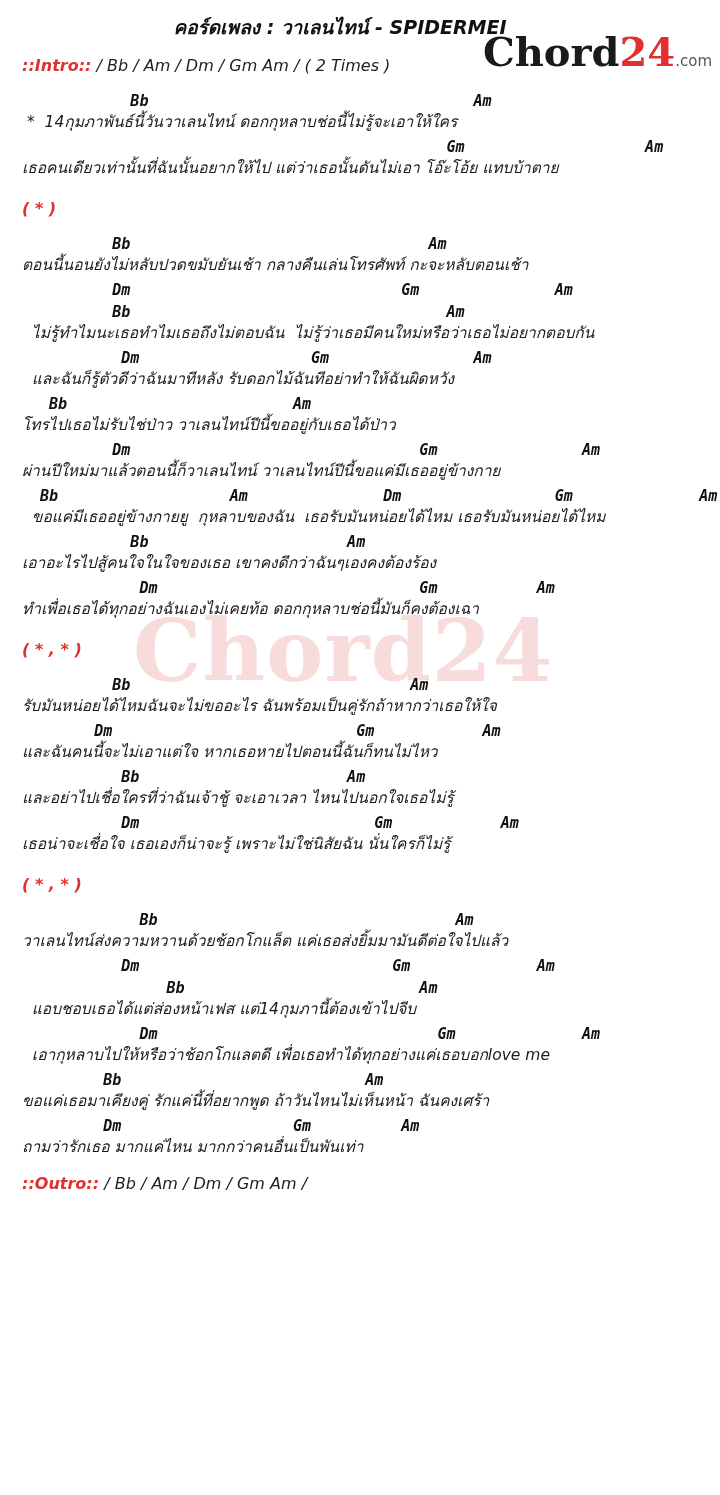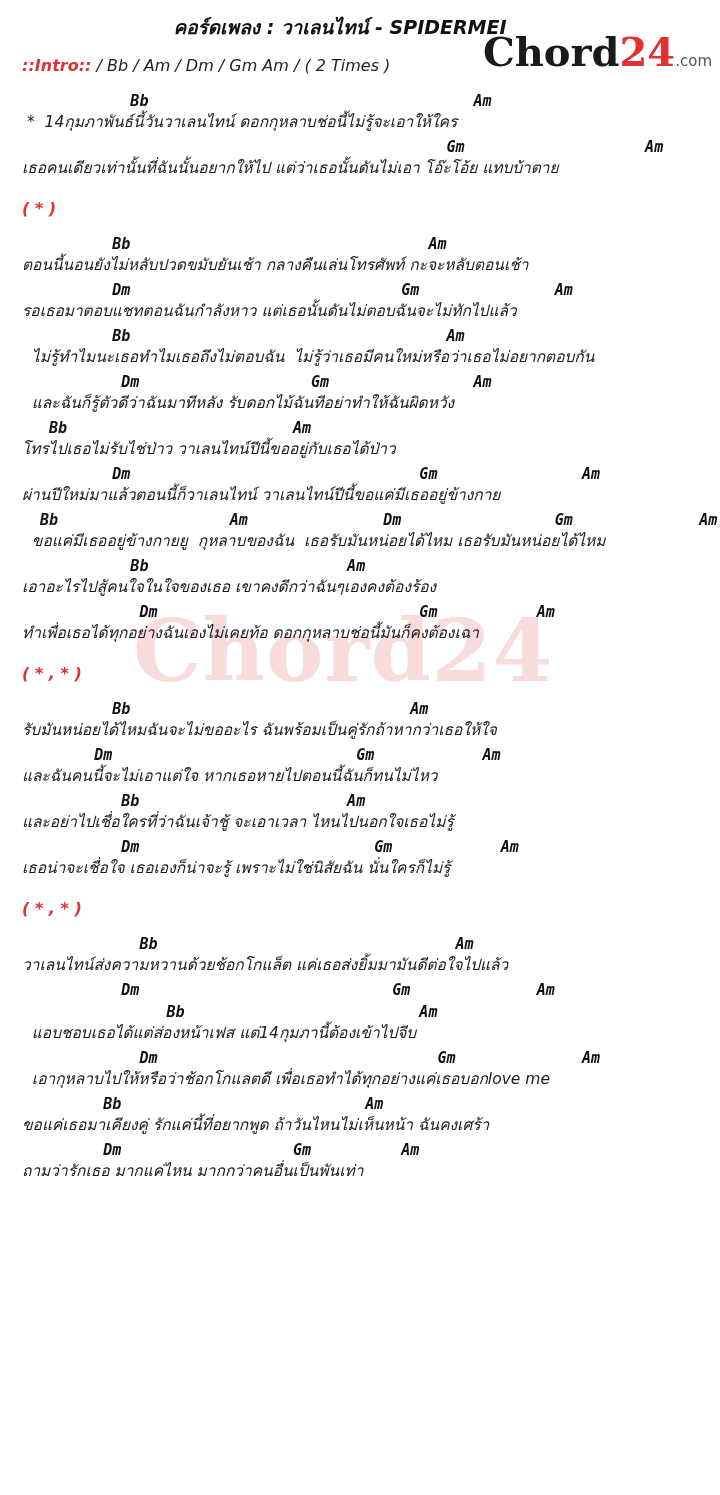--- a/index.html
+++ b/index.html
@@ -158,21 +158,20 @@
 
     <div class="refrain">( * )</div>
 
     <div class="block">
       <div class="pair">
         <div class="chordline">          Bb                                 Am</div>
         <div class="lyricline">ตอนนี้นอนยังไม่หลับปวดขมับยันเช้า กลางคืนเล่นโทรศัพท์ กะจะหลับตอนเช้า</div>
       </div>
       <div class="pair">
         <div class="chordline">          Dm                              Gm               Am</div>
-        <div class="lyricline">รอเธอมาตอบแชทตอนฉันกำลังหาว แต่เธอนั้นดันไม่ตอบฉันจะไม่ทักไปแล้ว</div>
       </div>
       <div class="pair">
         <div class="chordline">          Bb                                   Am</div>
         <div class="lyricline">  ไม่รู้ทำไมนะเธอทำไมเธอถึงไม่ตอบฉัน  ไม่รู้ว่าเธอมีคนใหม่หรือว่าเธอไม่อยากตอบกัน</div>
       </div>
       <div class="pair">
         <div class="chordline">           Dm                   Gm                Am</div>
         <div class="lyricline">  และฉันก็รู้ตัวดีว่าฉันมาทีหลัง รับดอกไม้ฉันทีอย่าทำให้ฉันผิดหวัง</div>
       </div>
       <div class="pair">
@@ -239,16 +238,19 @@
       <div class="pair">
         <div class="chordline">         Bb                           Am</div>
         <div class="lyricline">ขอแค่เธอมาเคียงคู่ รักแค่นี้ที่อยากพูด ถ้าวันไหนไม่เห็นหน้า ฉันคงเศร้า</div>
       </div>
       <div class="pair">
         <div class="chordline">         Dm                   Gm          Am</div>
         <div class="lyricline">ถามว่ารักเธอ มากแค่ไหน มากกว่าคนอื่นเป็นพันเท่า</div>
       </div>
     </div>
 
+    <div class="marker-line">
+      <span class="marker">::Outro::</span><span> / Bb / Am / Dm / Gm Am /</span>
+    </div>
 
     <div class="spacer"></div>
   </div>
 </div>
 
 </body></html>

